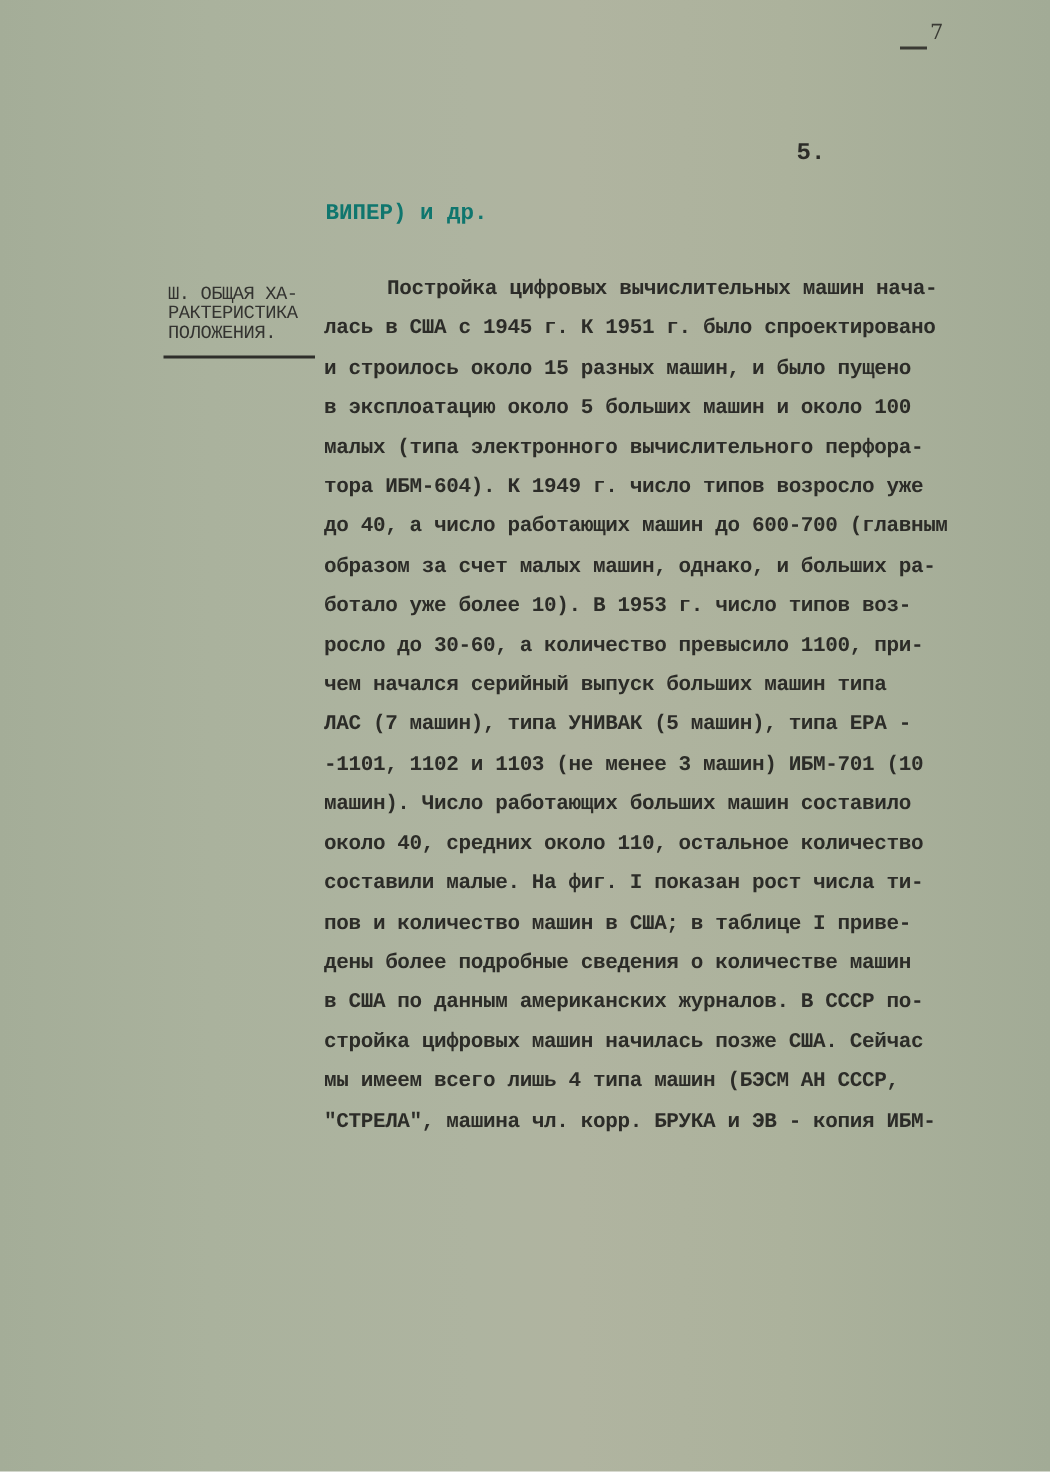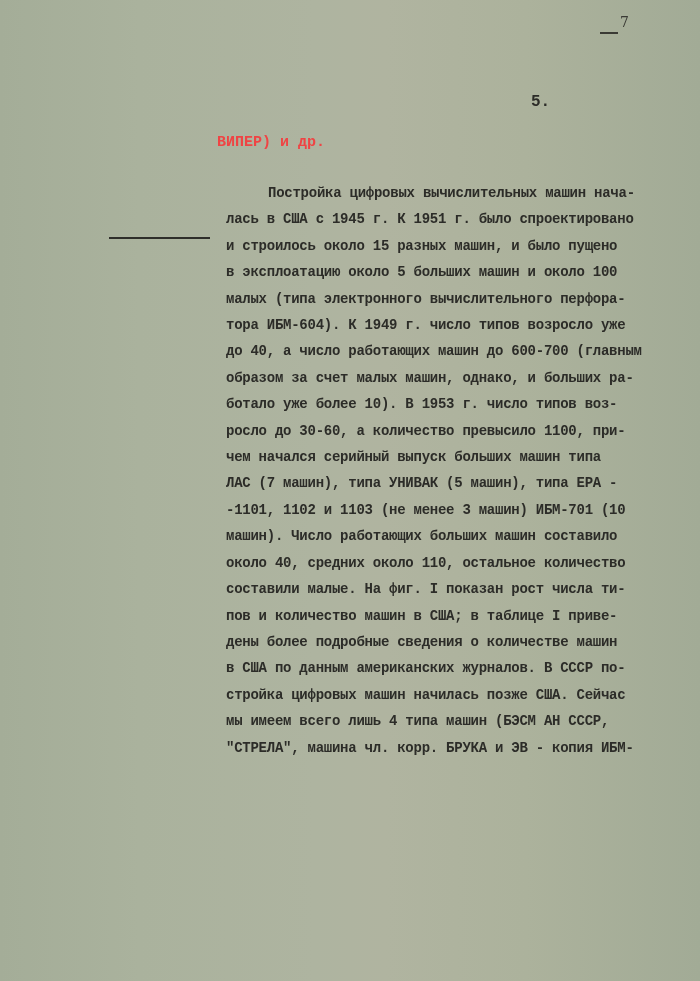--- a/index.html
+++ b/index.html
@@ -42,21 +42,21 @@
       top: 93px;
       font-size: 16px;
       font-weight: bold;
       color: #2c2c28;
     }
     .continuation {
       position: absolute;
       left: 217px;
       top: 134px;
       font-size: 15px;
-      color: #ef4444;
+      color: #0f766e;
       font-weight: bold;
     }
     .margin-heading {
       position: absolute;
       left: 112px;
       top: 190px;
       width: 110px;
       font-size: 12.5px;
       line-height: 13px;
       color: #333330;
@@ -80,39 +80,43 @@
       width: 430px;
       font-size: 14px;
       line-height: 26.4px;
       color: #2c2c28;
       font-weight: bold;
       letter-spacing: -0.25px;
     }
     .body-text .line {
       display: block;
       white-space: nowrap;
-      margin-left: 10px;
     }
     .body-text .line.indent {
       padding-left: 42px;
     }
   </style>
 </head>
 <body>
 
 <div class="page">
 
   <div class="handwritten-mark">
     <span class="dash"></span><span>7</span>
   </div>
 
   <div class="page-number">5.</div>
 
   <div class="continuation">ВИПЕР) и др.</div>
 
+  <div class="margin-heading">
+    <span class="line">Ш. ОБЩАЯ ХА-</span>
+    <span class="line">РАКТЕРИСТИКА</span>
+    <span class="line">ПОЛОЖЕНИЯ.</span>
+  </div>
   <div class="margin-underline"></div>
 
   <div class="body-text">
     <span class="line indent">Постройка цифровых вычислительных машин нача-</span>
     <span class="line">лась в США с 1945 г. К 1951 г. было спроектировано</span>
     <span class="line">и строилось около 15 разных машин, и было пущено</span>
     <span class="line">в эксплоатацию около 5 больших машин и около 100</span>
     <span class="line">малых (типа электронного вычислительного перфора-</span>
     <span class="line">тора ИБМ-604). К 1949 г. число типов возросло уже</span>
     <span class="line">до 40, а число работающих машин до 600-700 (главным</span>

